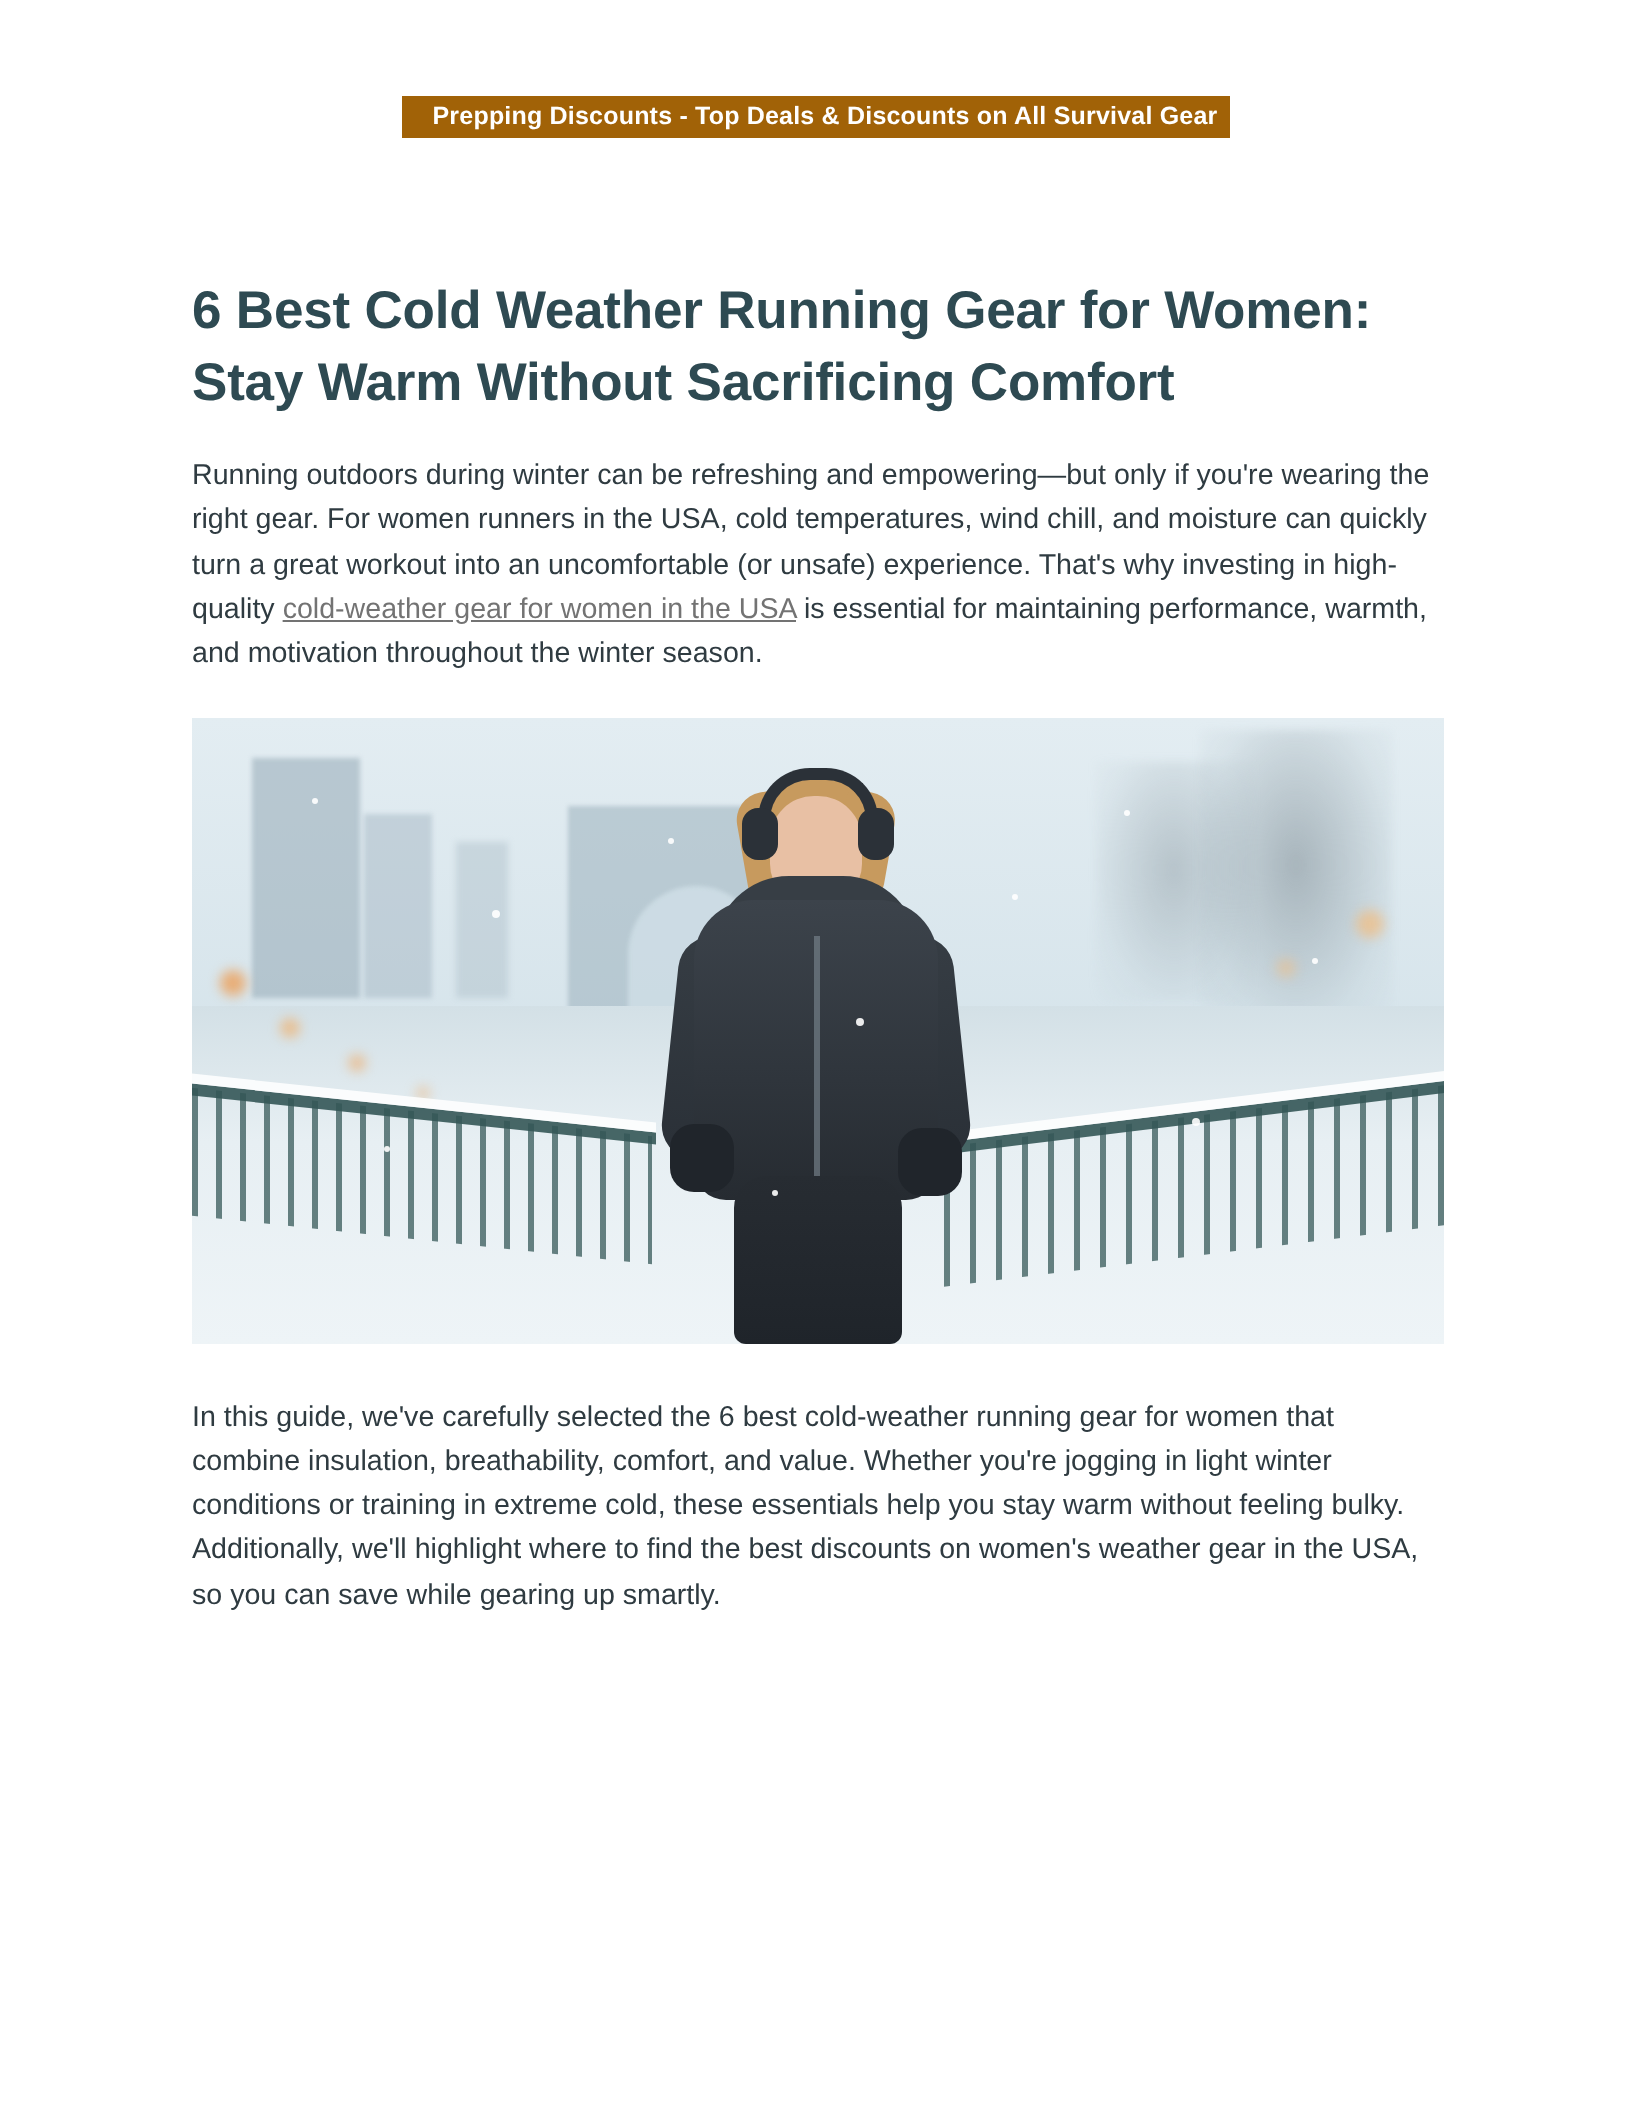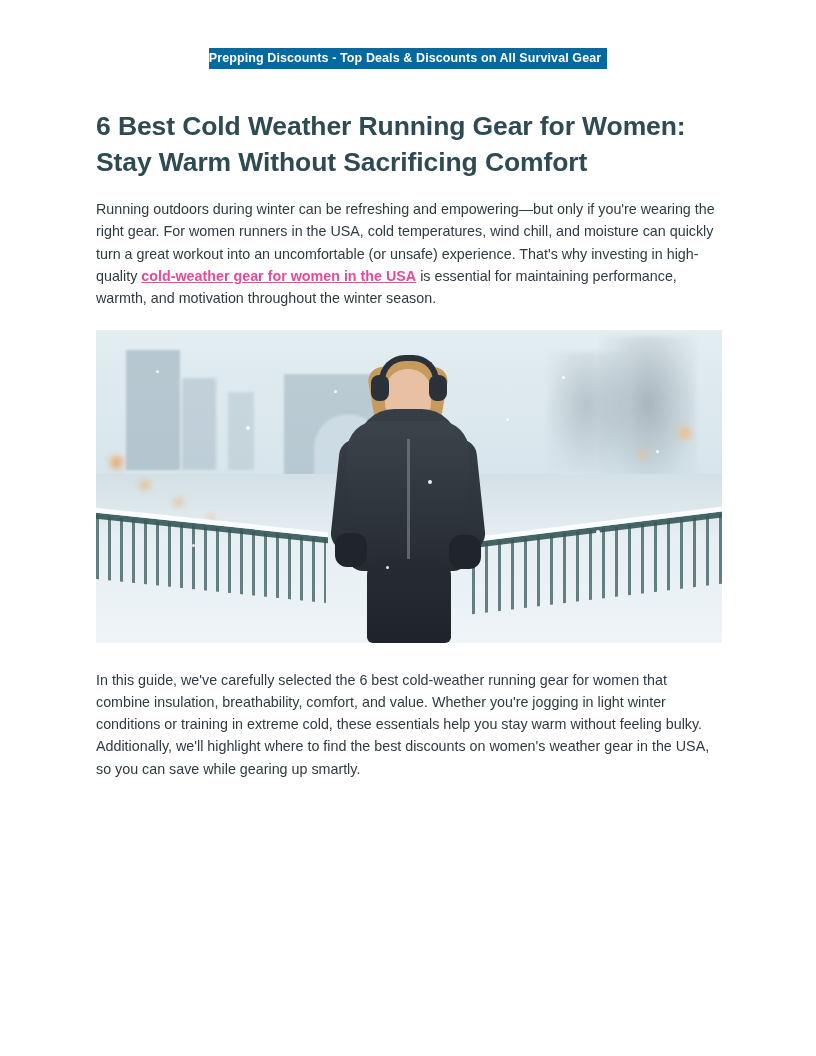--- a/index.html
+++ b/index.html
@@ -23,58 +23,58 @@
   }
 
   
   .banner-wrap {
     width: 100%;
     text-align: center;
     padding-top: 48px;
   }
   .banner-link {
     display: inline-block;
-    background: #0369a1;
+    background: #a16207;
     color: #ffffff;
     font-size: 12.5px;
     font-weight: bold;
     letter-spacing: 0.1px;
-    padding: 3px 6px 4px 0;
+    padding: 3px 6px 4px 15px;
     line-height: 1.15;
     text-decoration: none;
     white-space: nowrap;
   }
 
   
   .content {
     position: absolute;
     left: 96px;
-    top: 108px;
+    top: 137px;
     width: 626px;
   }
 
   h1.title {
     font-size: 26.5px;
     line-height: 1.36;
     font-weight: bold;
     color: #2e4a52;
     margin: 0 0 18px 0;
     letter-spacing: -0.1px;
   }
 
   p.para {
     font-size: 14.3px;
     line-height: 1.56;
     color: #2f3b41;
     margin: 0 0 14px 0;
   }
 
   .kw {
-    color: #ec4899;
-    font-weight: bold;
+    color: #737373;
+    font-weight: normal;
   }
 
   
   .hero {
     width: 626px;
     height: 313px;
     margin: 20px 0 26px 0;
     position: relative;
     overflow: hidden;
     background: linear-gradient(180deg, #dfe9ef 0%, #cfdde5 45%, #c3d3dc 100%);

